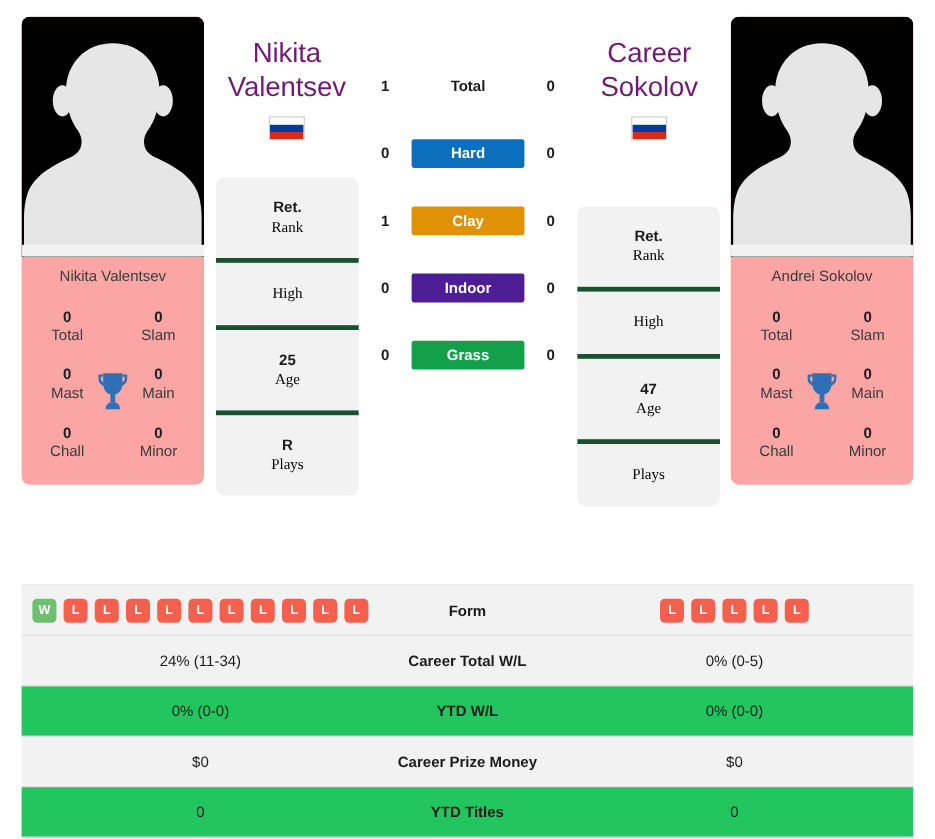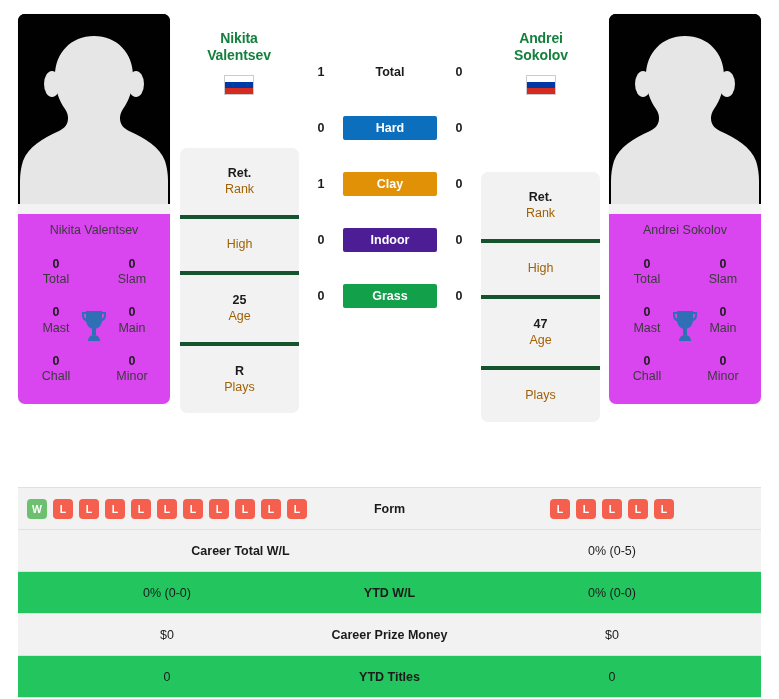--- a/index.html
+++ b/index.html
@@ -10,21 +10,21 @@
     color:#222222;
     overflow:hidden;
     position:relative;
   }
   .stage{position:relative;width:779px;height:699px;}
 
   
   .avatar-card{
     position:absolute;
     width:152px;
-    background:#d946ef;
+    background:#fca5a5;
     border-radius:7px;
     overflow:hidden;
     box-shadow:0 0 0 1px rgba(0,0,0,0.015);
   }
   .avatar-photo{
     position:relative;
     width:152px;height:200px;
     background:#010101;
     overflow:hidden;
   }
@@ -65,23 +65,23 @@
     width:30px;height:34px;
   }
 
   
   .name-head{
     position:absolute;
     width:130px;
     text-align:center;
   }
   .name-head .pname{
-    font-size:14px;
-    font-weight:bold;
-    color:#15803d;
+    font-size:23px;
+    font-weight:normal;
+    color:#701a75;
     line-height:1.22;
     letter-spacing:-0.1px;
   }
   .flag{
     margin:11px auto 0 auto;
     width:30px;height:20px;
     border:1px solid #c9cdd2;
     box-sizing:border-box;
     display:block;
     overflow:hidden;
@@ -105,21 +105,22 @@
   .info-row:last-child{border-bottom:none;}
   .info-row .iv{
     display:block;
     font-size:12.5px;
     font-weight:bold;
     color:#1b1b1b;
   }
   .info-row .il{
     display:block;
     font-size:12.5px;
-    color:#a16207;
+    color:#000000;
+    font-family:Liberation Serif, serif;
   }
 
   
   .h2h{
     position:absolute;
     left:310px;top:58px;
     width:160px;
   }
   .h2h-row{
     display:flex;
@@ -299,21 +300,21 @@
       <span class="h2h-num">0</span>
     </div>
     <div class="h2h-row">
       <span class="h2h-num">0</span>
       <span class="surf" id="surf-grass" style="background: rgb(18, 160, 74);">Grass</span>
       <span class="h2h-num">0</span>
     </div>
   </div>
 
   <div class="name-head" style="left:476px;top:30px;">
-    <div class="pname">Andrei</div>
+    <div class="pname">Career</div>
     <div class="pname">Sokolov</div>
     <div class="flag">
       <span class="fs" style="background:#ffffff;"></span>
       <span class="fs" style="background:#0039a6;"></span>
       <span class="fs" style="background:#d52b1e;"></span>
     </div>
   </div>
 
   <div class="info-card" style="left:481px;top:172px;">
     <div class="info-row">
@@ -402,20 +403,21 @@
             <div class="fbadge" style="background: rgb(244, 96, 77);">L</div>
             <div class="fbadge" style="background: rgb(244, 96, 77);">L</div>
             <div class="fbadge" style="background: rgb(244, 96, 77);">L</div>
             <div class="fbadge" style="background: rgb(244, 96, 77);">L</div>
             <div class="fbadge" style="background: rgb(244, 96, 77);">L</div>
           </div>
       </div>
     </div>
 
     <div class="cmp-row alt">
+      <div class="cmp-left">24% (11-34)</div>
       <div class="cmp-mid">Career Total W/L</div>
       <div class="cmp-right">0% (0-5)</div>
     </div>
 
     <div class="cmp-row">
       <div class="cmp-left">0% (0-0)</div>
       <div class="cmp-mid">YTD W/L</div>
       <div class="cmp-right">0% (0-0)</div>
     </div>
 

